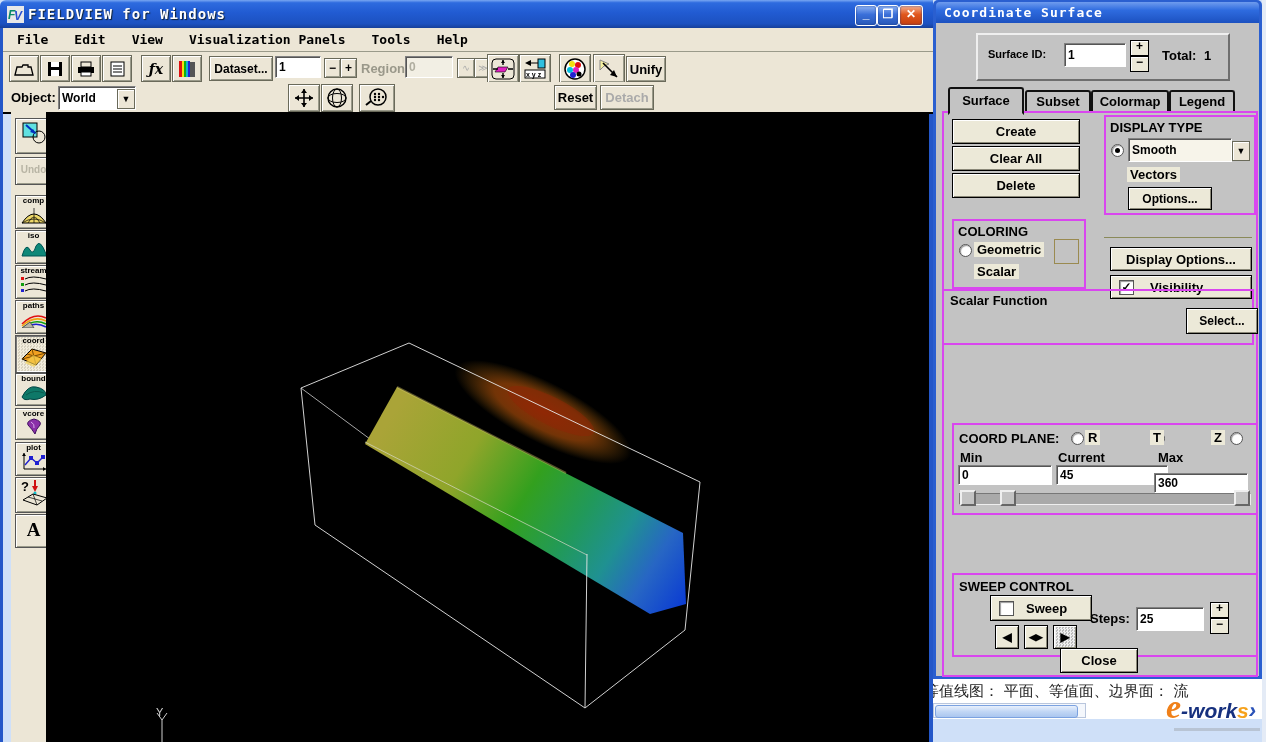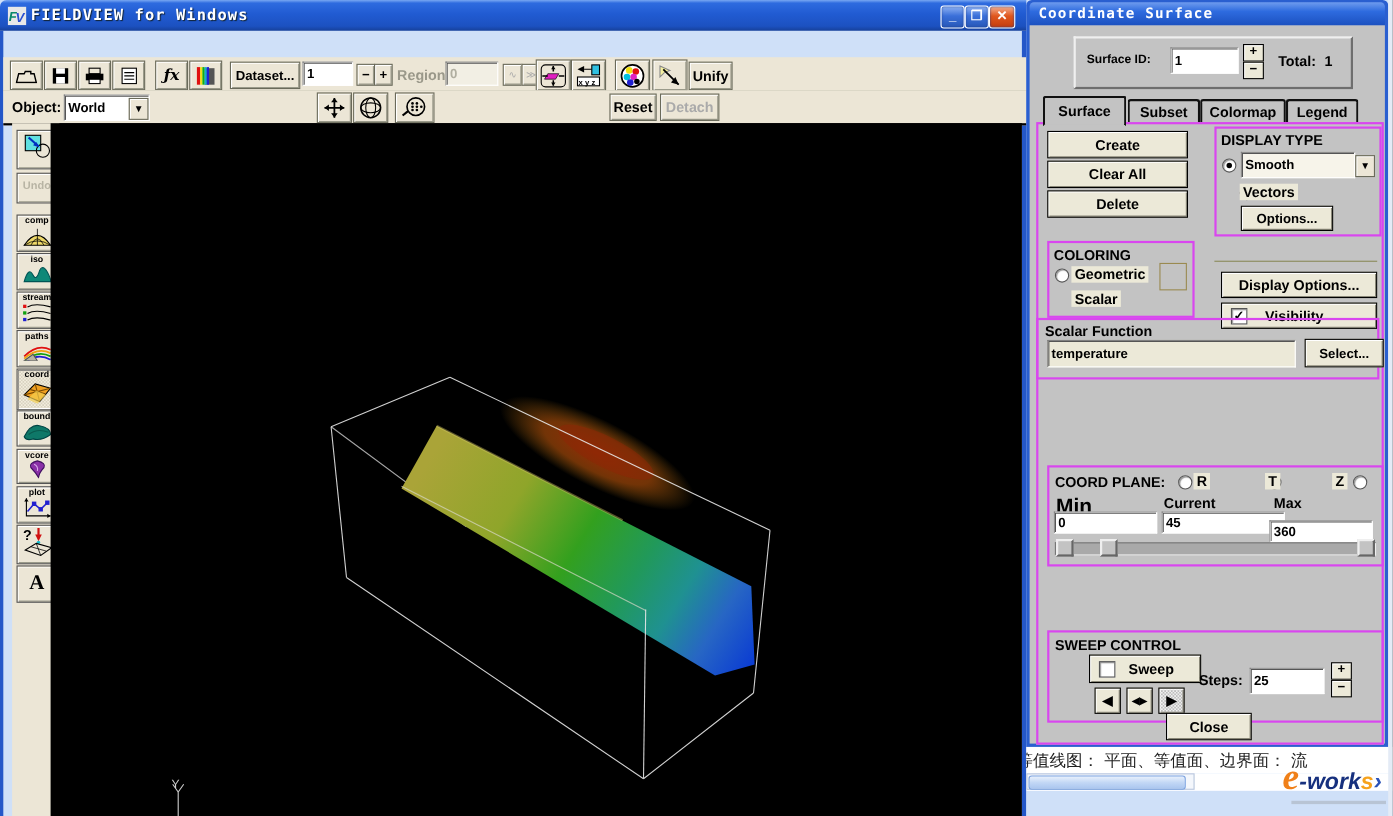--- a/index.html
+++ b/index.html
@@ -90,20 +90,28 @@
       <rect x="0" y="0" width="17" height="17" fill="#e8e8e8"></rect>
       <text x="1" y="13" font-size="12" font-weight="bold" font-style="italic" fill="#0a8a6a">F</text>
       <text x="7" y="14" font-size="12" font-weight="bold" font-style="italic" fill="#2a50d0">V</text>
     </svg>
     <div class="abs title-text">FIELDVIEW for Windows</div>
     <div class="abs winbtn" style="left:855px;top:5px">_</div>
     <div class="abs winbtn" style="left:877px;top:5px">❐</div>
     <div class="abs winbtn close" style="left:899px;top:5px">✕</div>
   </div>
 
+  <div class="abs menubar">
+    <span>File</span>
+    <span>Edit</span>
+    <span>View</span>
+    <span>Visualization Panels</span>
+    <span>Tools</span>
+    <span>Help</span>
+  </div>
 
   <div class="abs toolbar1">
     <div class="tbtn" style="left:6px;top:3px;width:28px;height:25px">
       <svg width="20" height="14">
           <path d="M1,13 L3,5 L8,5 L9,3 L14,3 L14,5 L17,5 L19,13 Z" fill="none" stroke="#000" stroke-width="1.3"></path>
         </svg>
     </div>
     <div class="tbtn" style="left:37px;top:3px;width:28px;height:25px">
       <svg width="16" height="16">
           <rect x="1" y="1" width="14" height="14" fill="#000"></rect>
@@ -399,33 +407,32 @@
           <span class="abs" style="left:4px;top:3px;font-weight:bold;font-size:13px">COLORING</span>
           <span class="radio abs" style="left:5px;top:23px"></span>
           <span class="chip abs" style="left:20px;top:21px;font-size:13px">Geometric</span>
           <div class="abs" style="left:100px;top:18px;width:23px;height:23px;background:#c3c3c3;border:1px solid #9a8a50"></div>
           <span class="radio on abs" style="left:5px;top:45px"></span>
           <span class="chip abs" style="left:20px;top:43px;font-size:13px">Scalar</span>
         </div>
 
         <div class="blackbox" style="left:-2px;top:176px;width:312px;height:56px;box-sizing:border-box">
           <span class="abs" style="left:6px;top:2px;font-weight:bold;font-size:13px">Scalar Function</span>
-          <div class="sunken" style="left:8px;top:18px;width:226px;height:25px;background:#ece9d8;line-height:21px">temperature</div>
           <div class="pbtn small" style="left:242px;top:17px;width:70px;height:24px">Select...</div>
         </div>
 
         <div class="blackbox" style="left:8px;top:310px;width:302px;height:88px">
           <span class="abs" style="left:5px;top:6px;font-weight:bold;font-size:13px">COORD PLANE:</span>
           <span class="radio abs" style="left:117px;top:7px"></span>
           <span class="chip abs" style="left:131px;top:5px;font-size:13px">R</span>
           <span class="radio on abs" style="left:182px;top:7px"></span>
           <span class="chip abs" style="left:196px;top:5px;font-size:13px">T</span>
           <span class="radio abs" style="left:243px;top:7px"></span>
           <span class="chip abs" style="left:257px;top:5px;font-size:13px">Z</span>
-          <span class="abs" style="left:6px;top:25px;font-weight:bold;font-size:19px">Min</span>
+          <span class="abs" style="left:6px;top:25px;font-weight:bold;font-size:13px">Min</span>
           <span class="abs" style="left:104px;top:25px;font-weight:bold;font-size:13px">Current</span>
           <span class="abs" style="left:204px;top:25px;font-weight:bold;font-size:13px">Max</span>
           <input class="sunken" style="left: 4px; top: 40px; width: 94px; height: 20px;" value="0">
           <input class="sunken" style="left: 102px; top: 40px; width: 112px; height: 20px;" value="45">
           <input class="sunken" style="left: 200px; top: 40px; width: 94px; height: 20px; margin-top: 8px;" value="360">
           <div class="slider-track" style="left:5px;top:68px;width:290px">
             <div class="slider-handle" style="left:0"></div>
             <div class="slider-handle" style="left:40px"></div>
             <div class="slider-handle" style="right:0"></div>
           </div>

